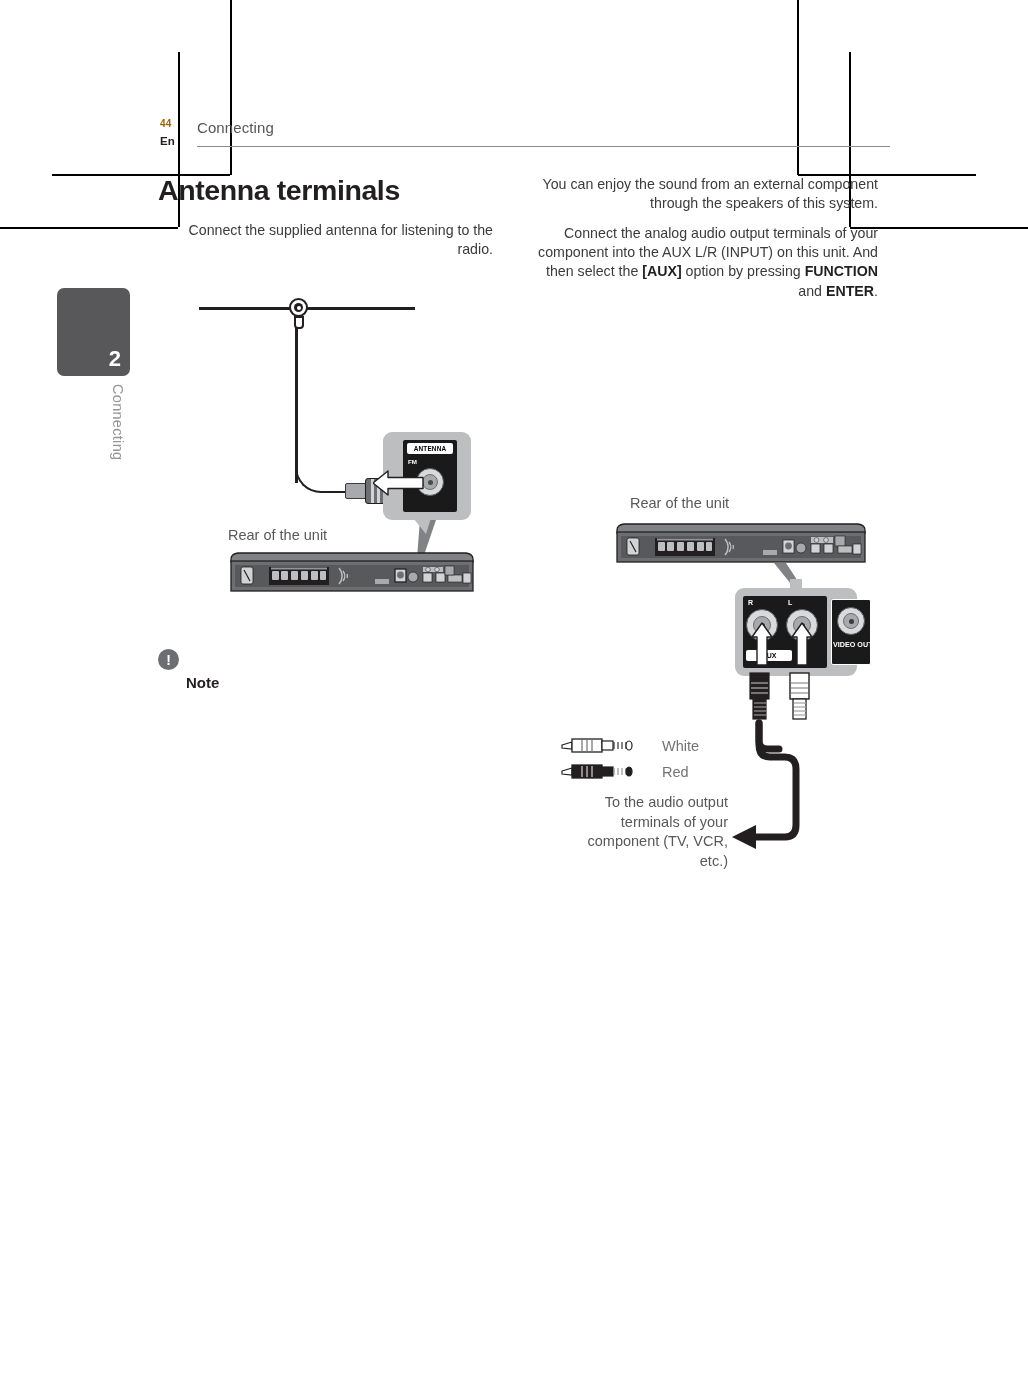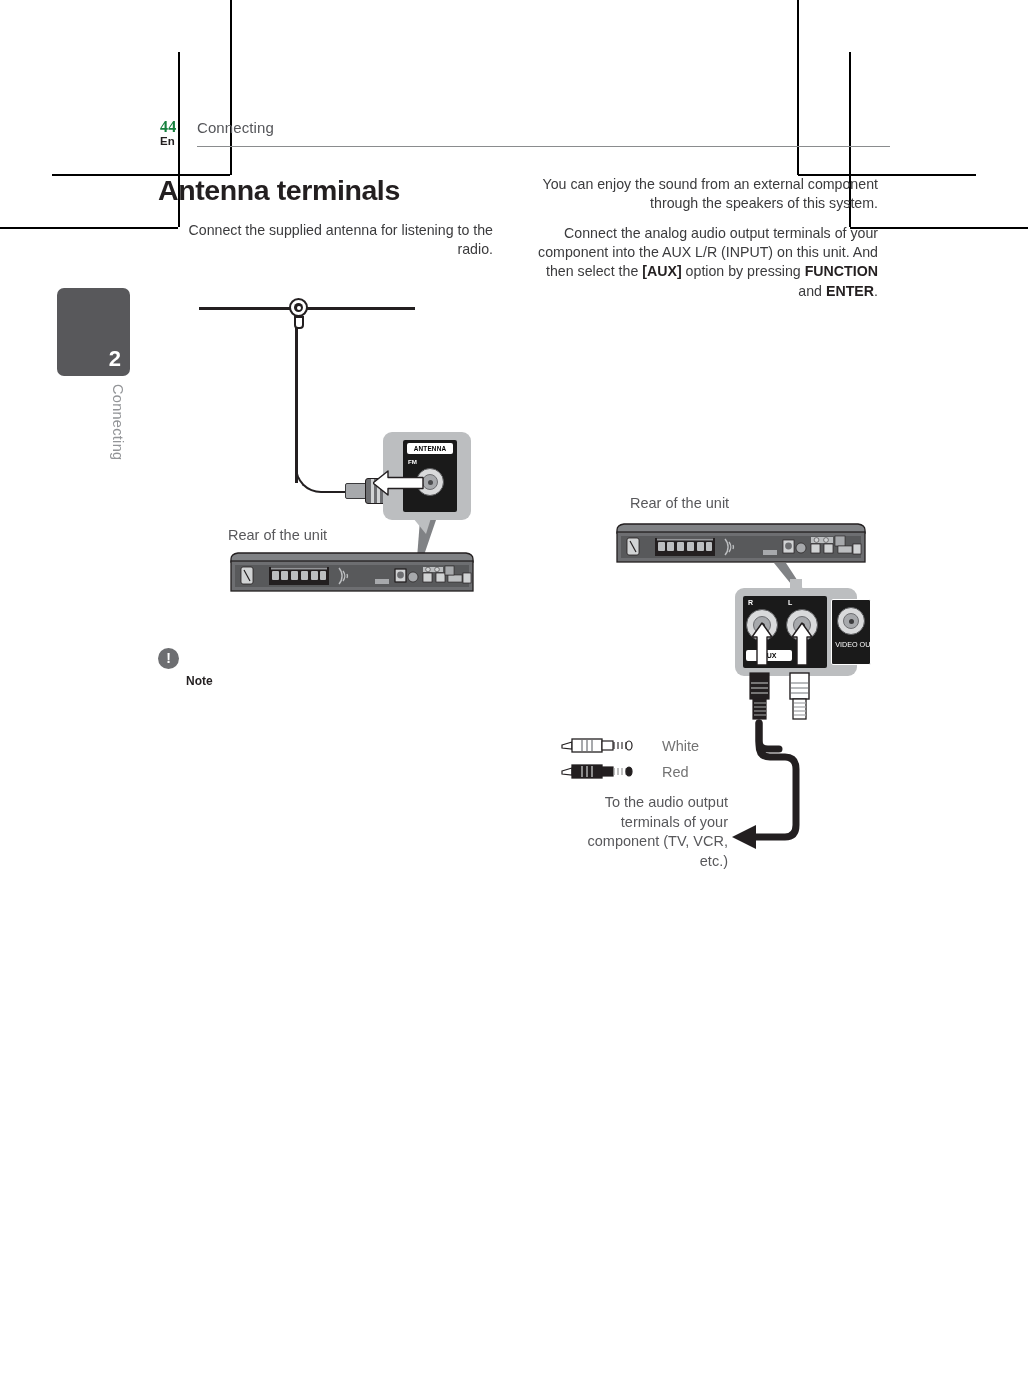--- a/index.html
+++ b/index.html
@@ -8,21 +8,21 @@
 
   .abs{position:absolute;}
 
   
   .cm{position:absolute;background:#000;}
   .cm.h{height:1.5px;}
   .cm.v{width:1.5px;}
 
   
   #page-header{left:160px;top:118px;width:730px;height:40px;}
-  #pg-num{position:absolute;left:0;top:0;font-size:16px;font-weight:bold;letter-spacing:.2px;color:#15803d;font-family:Liberation Serif, serif;}
+  #pg-num{position:absolute;left:0;top:0;font-size:10px;font-weight:bold;letter-spacing:.2px;color:#a16207;}
   #pg-lang{position:absolute;left:0;top:17px;font-size:11.5px;font-weight:bold;color:#231f20;}
   #hdr-chapter{position:absolute;left:37px;top:1px;font-size:15px;color:#55565a;letter-spacing:.1px;}
   #hdr-rule{position:absolute;left:37px;top:28px;width:693px;height:1.2px;background:#8a8c8e;}
 
   
   #chapter-tab{left:57px;top:288px;width:73px;height:88px;background:#58585b;
                border-radius:7px 7px 7px 7px;}
   #chapter-tab-number{position:absolute;right:9px;bottom:4px;color:#fff;font-size:22px;font-weight:bold;}
   #chapter-tab-label{position:absolute;left:110px;top:384px;color:#939598;font-size:14.5px;
       writing-mode:vertical-rl;transform:none;letter-spacing:.3px;white-space:nowrap;}
@@ -34,21 +34,21 @@
   h1.sec{font-size:28.5px;font-weight:bold;line-height:1.12;margin:0 0 14px 0;letter-spacing:-.4px;color:#231f20;}
   h2.sub{font-size:20px;font-weight:bold;margin:16px 0 9px 0;letter-spacing:-.2px;color:#231f20;}
   p.body{font-size:14.2px;line-height:1.36;margin:0 0 10px 0;color:#3b3b3d;text-align:right;}
   p.body b{font-weight:bold;color:#231f20;}
 
   
   #note-block{left:158px;top:628px;width:340px;}
   #note-head{display:flex;align-items:center;gap:7px;margin-bottom:7px;}
   #note-badge{width:21px;height:21px;border-radius:50%;background:#6d6e71;color:#fff;
               font-size:14px;font-weight:bold;display:flex;align-items:center;justify-content:center;line-height:1;}
-  #note-title{font-size:12px;font-weight:bold;color:#231f20;margin-top:46px;}
+  #note-title{font-size:15px;font-weight:bold;color:#231f20;margin-top:46px;}
   #note-list{margin:0;padding:0;list-style:none;}
   #note-list li{position:relative;padding-left:23px;font-size:13.4px;line-height:1.37;color:#3b3b3d;}
   #note-list li:before{content:"\2022";position:absolute;left:6px;top:-1px;font-size:15px;color:#3b3b3d;}
 
   
   #antenna-diagram{left:155px;top:290px;width:345px;height:310px;}
 
   #ant-wire-h{left:44px;top:17px;width:216px;height:2.6px;background:#231f20;}
   #ant-node{left:134px;top:8px;width:19px;height:19px;border-radius:50%;
             border:2.6px solid #231f20;background:#fff;box-sizing:border-box;}
@@ -118,22 +118,22 @@
   #aux-lbl-aux{left:186px;top:155px;width:46px;height:11px;background:#fff;border-radius:2px;
                color:#000;font-size:7px;font-weight:bold;display:flex;align-items:center;
                justify-content:center;}
   #aux-videobox{left:271px;top:104px;width:40px;height:66px;background:#1a1a1a;border:1.5px solid #fff;
                 box-sizing:border-box;border-radius:2px;}
   #aux-jackV{left:277px;top:112px;width:28px;height:28px;border-radius:50%;background:#d9dadb;
              border:1.6px solid #58595b;box-sizing:border-box;}
   #aux-jackVm{left:283px;top:118px;width:16px;height:16px;border-radius:50%;background:#a7a9ac;
               border:1.2px solid #6d6e71;box-sizing:border-box;}
   #aux-jackVp{left:288.5px;top:123.5px;width:5px;height:5px;border-radius:50%;background:#3b3b3d;}
-  #aux-lbl-video{left:273px;top:146px;width:44px;color:#fff;font-size:7.2px;font-weight:normal;
-                 text-align:center;line-height:1.08;}
+  #aux-lbl-video{left:273px;top:146px;width:44px;color:#fff;font-size:7.2px;font-weight:bold;
+                 line-height:1.08;}
 
   
   #aux-svg{left:0;top:0;width:330px;height:390px;}
 
   
   #aux-legend{left:560px;top:733px;width:170px;}
   .legend-row{display:flex;align-items:center;height:26px;}
   .legend-text{margin-left:12px;font-size:14.5px;color:#737373;}
   #aux-caption{left:560px;top:793px;width:168px;text-align:right;font-size:14.5px;
                line-height:1.35;color:#58585b;}

